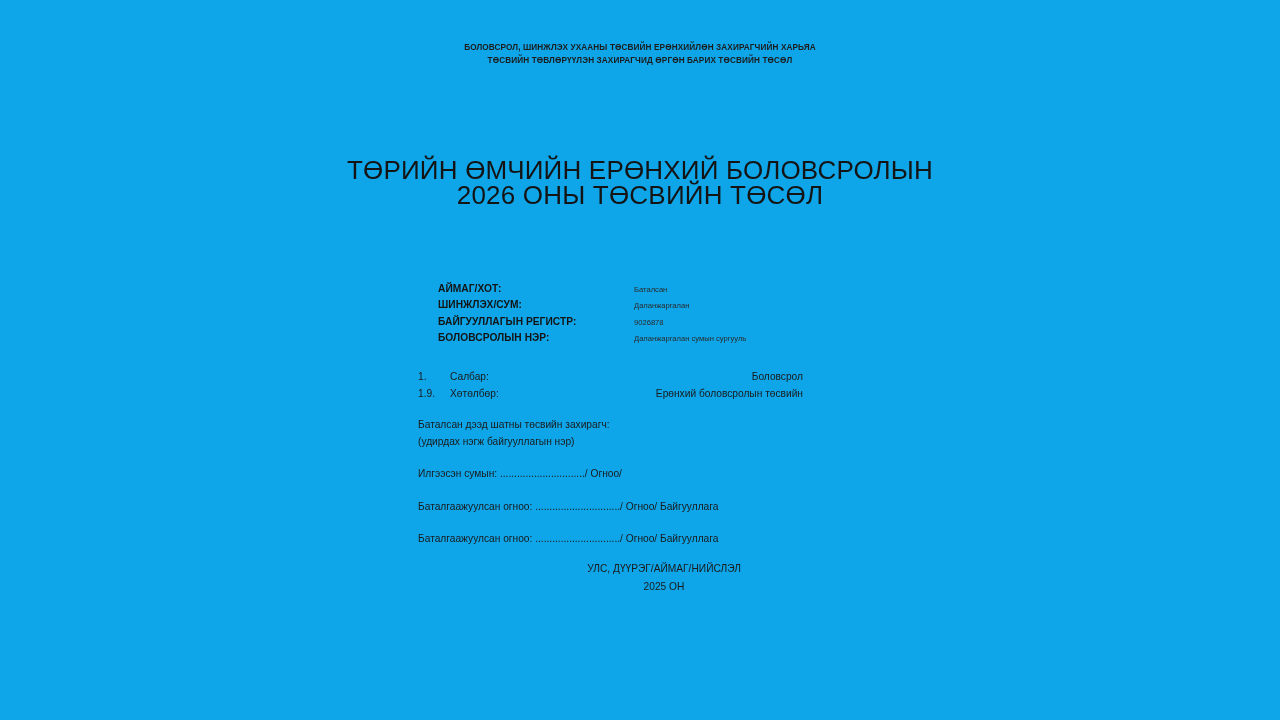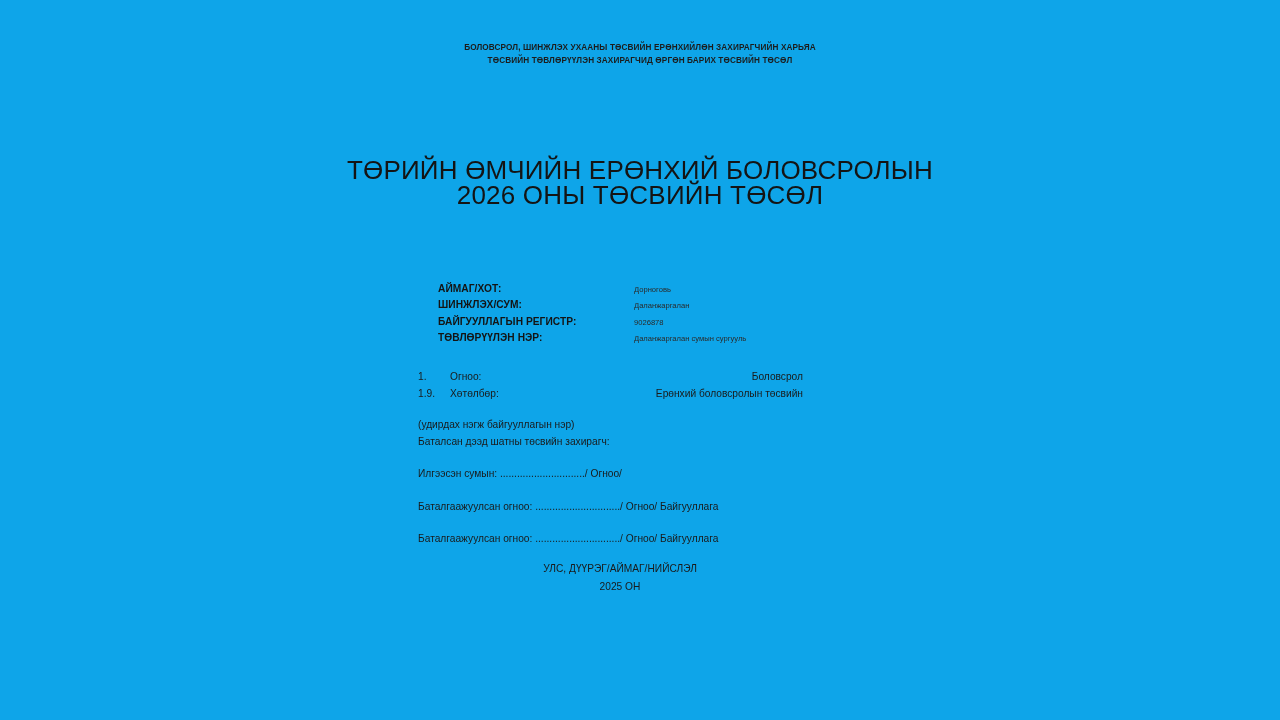--- a/index.html
+++ b/index.html
@@ -138,21 +138,21 @@
     font-size: 10.2px;
     line-height: 16.6px;
     color: #1a1a1a;
     white-space: nowrap;
   }
   .spacer-sm { height: 16px; }
 
   
   .doc-footer {
     position: absolute;
-    left: 420px;
+    left: 464px;
     top: 560px;
     width: 400px;
     text-align: center;
     font-size: 10.2px;
     line-height: 17.5px;
     color: #1a1a1a;
   }
   .doc-footer div { white-space: nowrap; }
 </style>
 </head>
@@ -166,52 +166,52 @@
   </div>
 
   <div class="doc-title">
     <div>ТӨРИЙН ӨМЧИЙН ЕРӨНХИЙ БОЛОВСРОЛЫН</div>
     <div>2026 ОНЫ ТӨСВИЙН ТӨСӨЛ</div>
   </div>
 
   <div class="ident-block">
     <div class="ident-row">
       <span class="ident-label">АЙМАГ/ХОТ:</span>
-      <span class="ident-value">Дорноговь</span>
+      <span class="ident-value">Баталсан</span>
     </div>
     <div class="ident-row">
       <span class="ident-label">ШИНЖЛЭХ/СУМ:</span>
       <span class="ident-value">Даланжаргалан</span>
     </div>
     <div class="ident-row">
       <span class="ident-label">БАЙГУУЛЛАГЫН РЕГИСТР:</span>
       <span class="ident-value">9026878</span>
     </div>
     <div class="ident-row">
-      <span class="ident-label">ТӨВЛӨРҮҮЛЭН НЭР:</span>
+      <span class="ident-label">БОЛОВСРОЛЫН НЭР:</span>
       <span class="ident-value">Даланжаргалан сумын сургууль</span>
     </div>
   </div>
 
   <div class="num-block">
     <div class="num-row">
       <span class="num-index">1.</span>
-      <span class="num-label">Огноо:</span>
+      <span class="num-label">Салбар:</span>
       <span class="num-value">Боловсрол</span>
     </div>
     <div class="num-row">
       <span class="num-index">1.9.</span>
       <span class="num-label">Хөтөлбөр:</span>
       <span class="num-value">Ерөнхий боловсролын төсвийн</span>
     </div>
   </div>
 
   <div class="approval-block">
+    <div class="approval-line">Баталсан дээд шатны төсвийн захирагч:</div>
     <div class="approval-line">(удирдах нэгж байгууллагын нэр)</div>
-    <div class="approval-line">Баталсан дээд шатны төсвийн захирагч:</div>
     <div class="spacer-sm"></div>
     <div class="approval-line">Илгээсэн сумын: ............................../ Огноо/</div>
     <div class="spacer-sm"></div>
     <div class="approval-line">Баталгаажуулсан огноо: ............................../ Огноо/ Байгууллага</div>
     <div class="spacer-sm"></div>
     <div class="approval-line">Баталгаажуулсан огноо: ............................../ Огноо/ Байгууллага</div>
   </div>
 
   <div class="doc-footer">
     <div>УЛС, ДҮҮРЭГ/АЙМАГ/НИЙСЛЭЛ</div>

